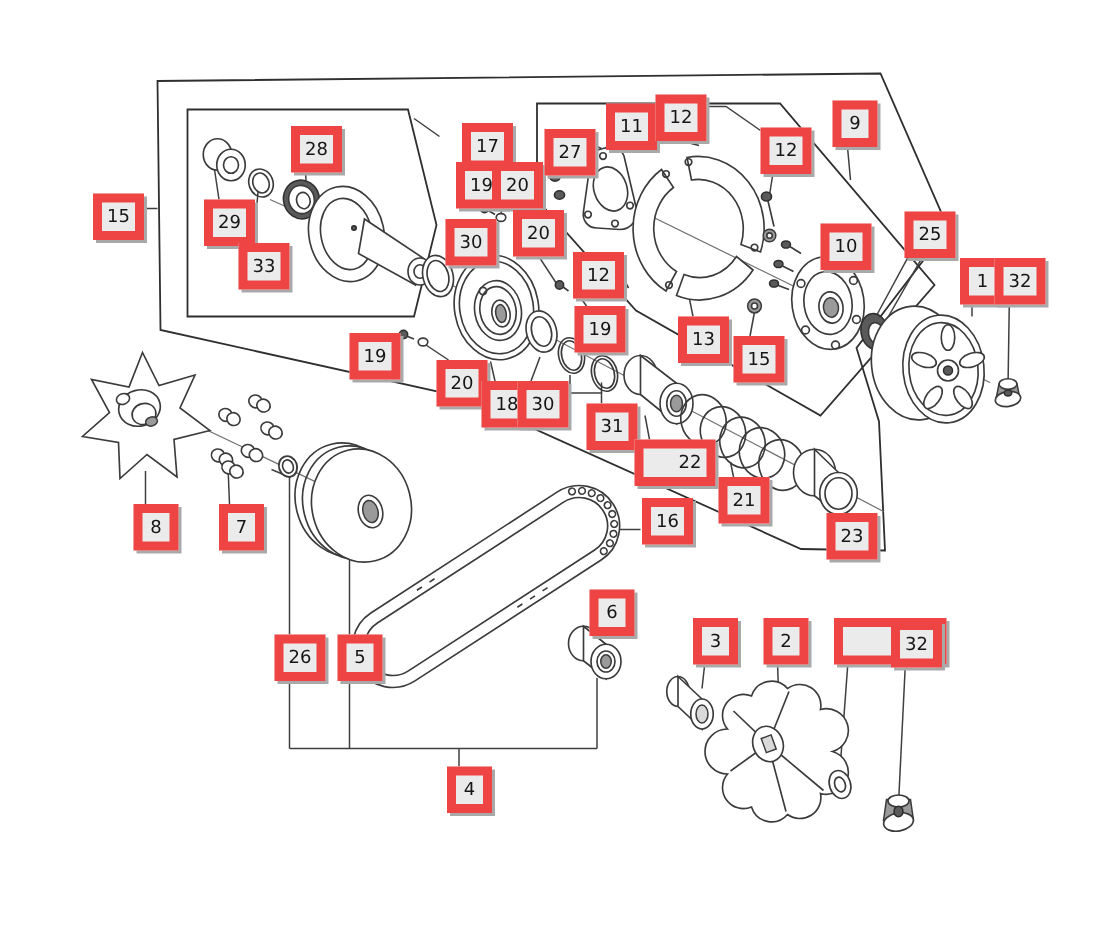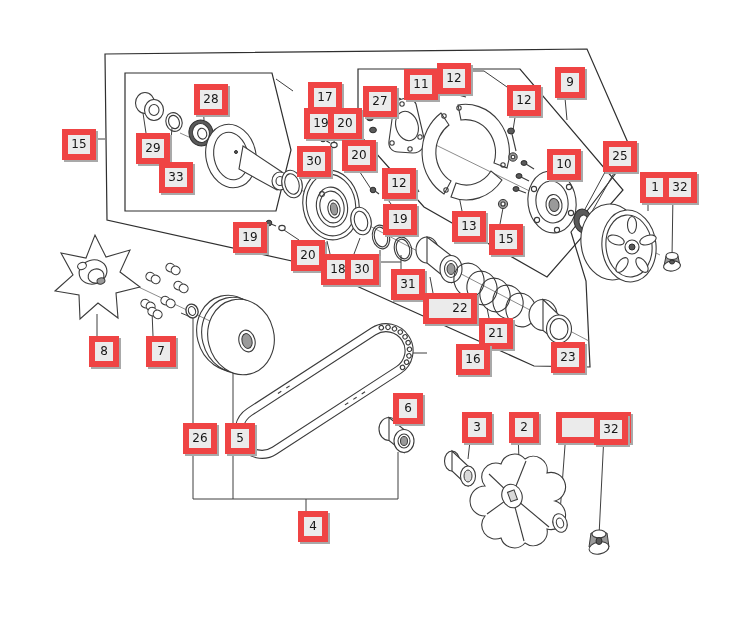--- a/index.html
+++ b/index.html
@@ -395,21 +395,21 @@
       <div class="callout" style="left: 489px; top: 224px; width: 22px;">15</div>
       <div class="callout" style="left: 555px; top: 67px; width: 18px;">9</div>
       <div class="callout" style="left: 547px; top: 149px; width: 22px;">10</div>
       <div class="callout" style="left: 603px; top: 141px; width: 22px;">25</div>
       <div class="callout" style="left: 640px; top: 172px; width: 18px;">1</div>
       <div class="callout" style="left: 663px; top: 172px; width: 22px;">32</div>
       <div class="callout" style="left: 391px; top: 269px; width: 22px;">31</div>
       <div class="callout" style="left: 423px; top: 293px; width: 22px; padding-left: 20px;">22</div>
       <div class="callout" style="left: 479px; top: 318px; width: 22px;">21</div>
       <div class="callout" style="left: 551px; top: 342px; width: 22px;">23</div>
-      <div class="callout" style="left: 428px; top: 344px; width: 22px; margin-left: 28px;">16</div>
+      <div class="callout" style="left: 428px; top: 332px; width: 22px;">16</div>
       <div class="callout" style="left: 89px; top: 336px; width: 18px;">8</div>
       <div class="callout" style="left: 146px; top: 336px; width: 18px;">7</div>
       <div class="callout" style="left: 183px; top: 423px; width: 22px;">26</div>
       <div class="callout" style="left: 225px; top: 423px; width: 18px;">5</div>
       <div class="callout" style="left: 393px; top: 393px; width: 18px;">6</div>
       <div class="callout" style="left: 298px; top: 511px; width: 18px;">4</div>
       <div class="callout" style="left: 462px; top: 412px; width: 18px;">3</div>
       <div class="callout" style="left: 509px; top: 412px; width: 18px;">2</div>
       <div class="callout" style="left: 556px; top: 412px; width: 22px; padding-left: 41px;">24</div>
       <div class="callout" style="left: 594px; top: 414px; width: 22px;">32</div>

